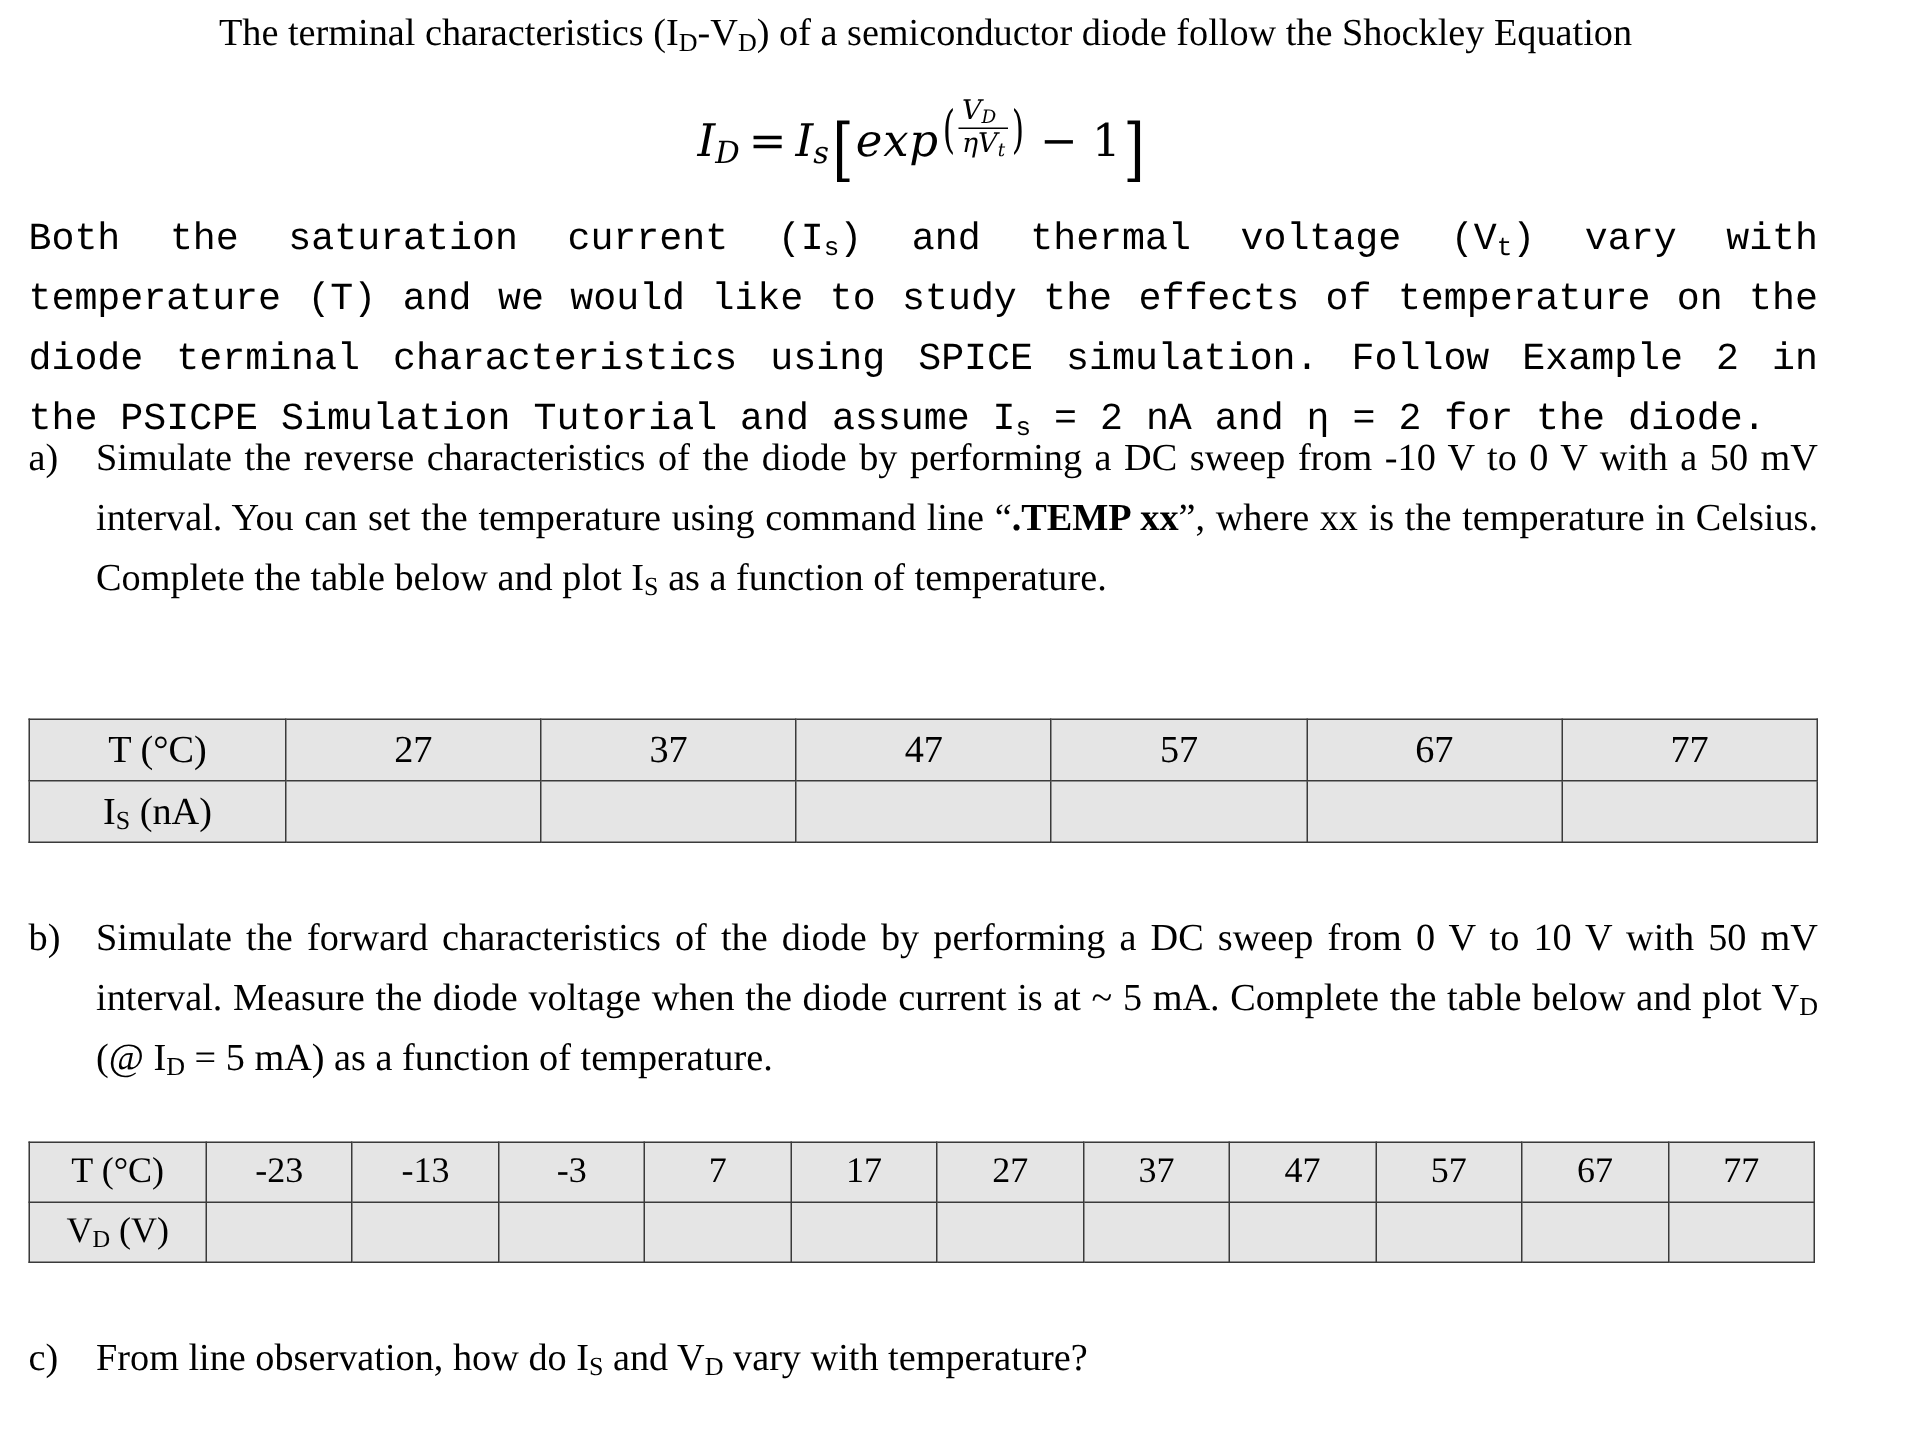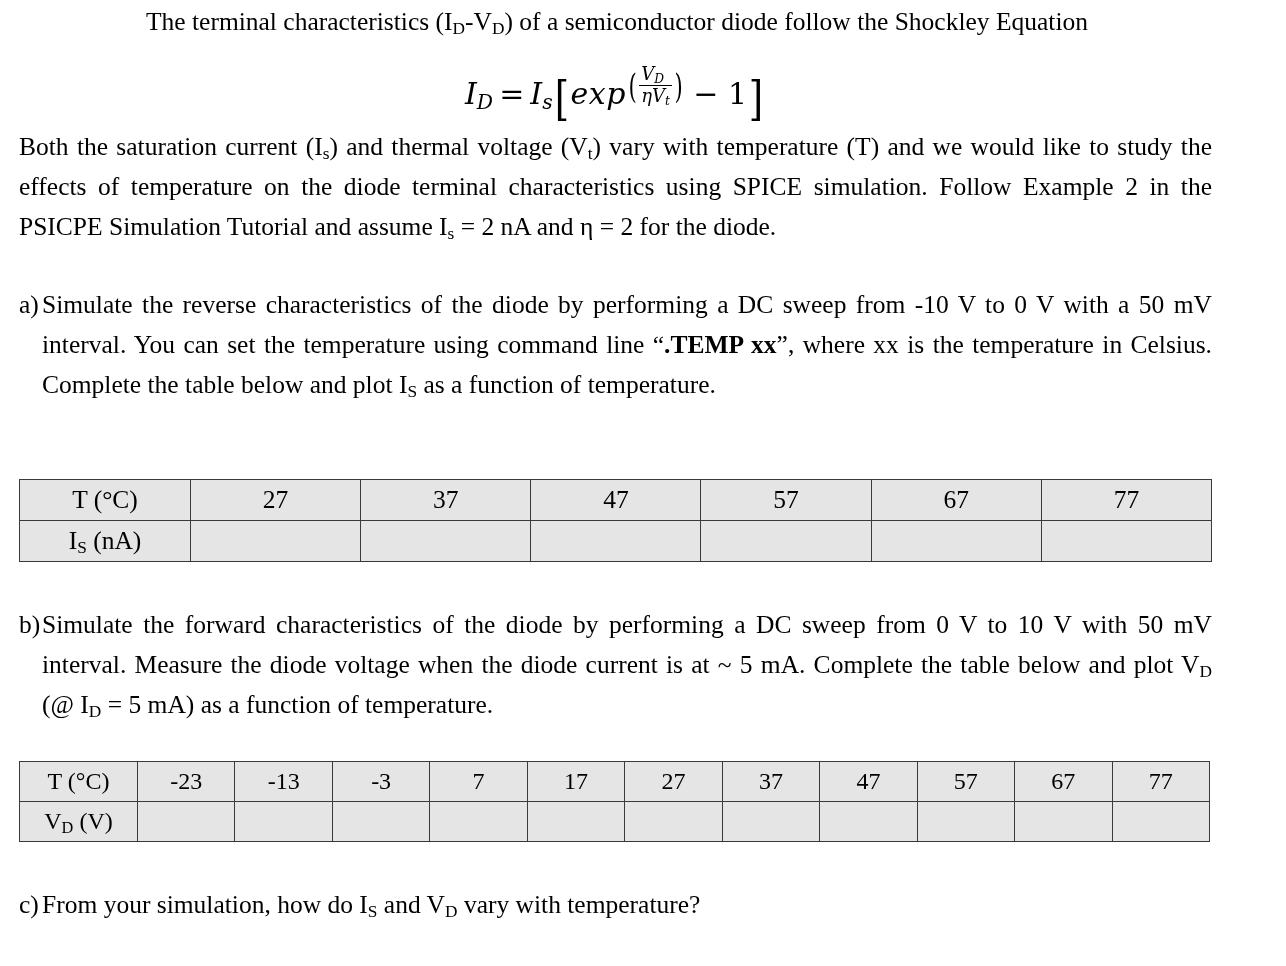--- a/index.html
+++ b/index.html
@@ -110,39 +110,40 @@
     padding: 1px 2px 0 2px;
   }
   .minus-one {
     font-style: normal;
     padding-left: 8px;
   }
 
   
   #body-para {
     left: 19px;
-    top: 127px;
+    top: 140px;
     width: 1193px;
+    font-family: Liberation Mono, monospace;
   }
 
   
   .list-item {
     position: absolute;
     font-size: 25.5px;
     line-height: 40px;
   }
   .list-item .marker {
     position: absolute;
     left: 0;
     top: 0;
     width: 42px;
     text-align: left;
   }
   .list-item .body {
-    margin-left: 23px;
+    margin-left: 45px;
     text-align: justify;
     text-justify: inter-word;
   }
   .list-item .body.last-left { text-align: left; }
 
   #item-a { left: 19px; top: 285px; width: 1193px; }
   #item-b { left: 19px; top: 605px; width: 1193px; }
   #item-c { left: 19px; top: 885px; width: 1193px; }
 
   #item-a .body, #item-b .body { text-align: justify; }
@@ -260,16 +261,16 @@
         <td></td>
         <td></td>
         <td></td>
         <td></td>
       </tr>
     </tbody>
   </table>
 
   <div class="list-item" id="item-c">
     <span class="marker">c)</span>
-    <div class="body last-left"><span>From your simulation, how do I</span><sub>S</sub><span> and V</span><sub>D</sub><span> vary with temperature?</span></div>
+    <div class="body last-left"><span>From line observation, how do I</span><sub>S</sub><span> and V</span><sub>D</sub><span> vary with temperature?</span></div>
   </div>
 
 </div>
 
 </body></html>

